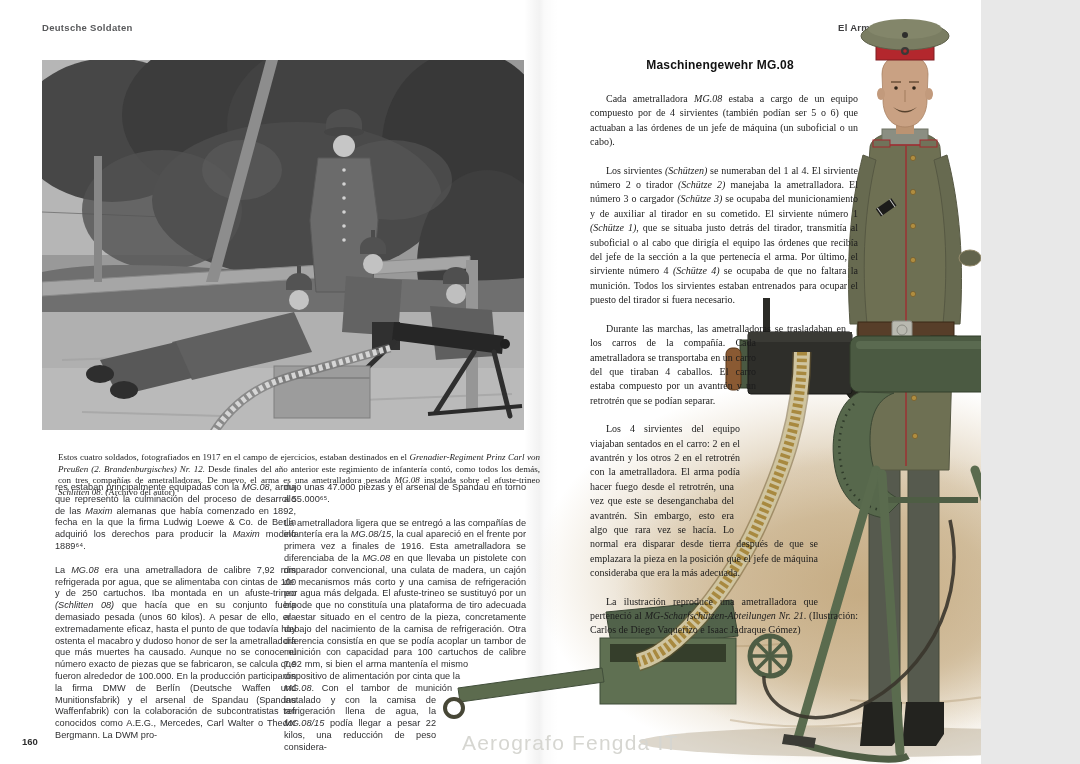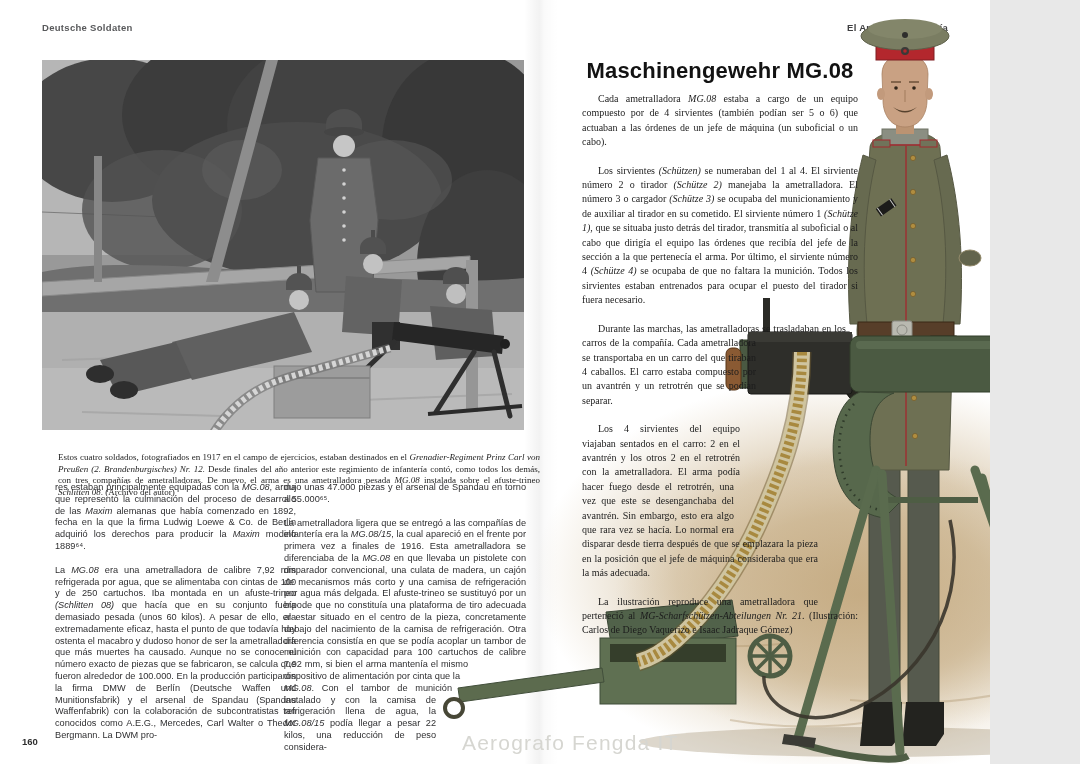--- a/index.html
+++ b/index.html
@@ -1,40 +1,40 @@
 <!DOCTYPE html>
 <html><head>
 <meta charset="utf-8">
 <style>
   html,body{margin:0;padding:0;background:#e8e8e8;}
   .spread{position:relative;width:981px;height:764px;background:#ffffff;overflow:hidden;
-          font-family:"Liberation Sans",sans-serif;padding-left:9px;}
+          font-family:"Liberation Sans",sans-serif;}
   .gutter{position:absolute;left:524px;top:0;width:34px;height:764px;
           background:linear-gradient(90deg,rgba(0,0,0,0) 0%,rgba(0,0,0,.05) 45%,rgba(0,0,0,.02) 60%,rgba(0,0,0,0) 100%);}
   .runhead{position:absolute;top:22px;font-size:9.5px;font-weight:bold;color:#58595b;letter-spacing:.3px;}
   .runhead.left{left:42px;}
   .runhead.right{right:42px;color:#3f3f41;}
   .pagenum{position:absolute;font-size:9.5px;font-weight:bold;color:#2e2e2e;}
   .pagenum.left{left:22px;top:736px;text-align:right;}
   .pagenum.right{left:1040px;top:741px;}
   .photo{position:absolute;left:42px;top:60px;width:482px;height:370px;display:block;}
   .caption{position:absolute;left:42px;top:436px;width:482px;margin:16px;
            font-family:"Liberation Serif",serif;font-size:9px;line-height:11.6px;
            text-align:justify;color:#1d1d1d;}
   .col{position:absolute;top:482px;font-size:9.2px;line-height:11.8px;text-align:justify;color:#2f2f31;}
   .col p{margin:0 0 12px 0;}
   .col1{left:42px;width:241px;margin-left:13px;}
   .col2{left:284px;width:242px;}
   .sp{float:right;clear:right;}
   .rtitle{position:absolute;left:560px;top:58px;width:320px;margin:0;text-align:center;
-          font-size:22px;font-weight:bold;color:#121212;letter-spacing:.2px;}
+          font-size:12px;font-weight:bold;color:#121212;letter-spacing:.2px;}
   .rbody{position:absolute;left:582px;top:92px;width:276px;z-index:3;
          font-family:"Liberation Serif",serif;font-size:10px;line-height:14.4px;
          text-align:justify;color:#1c1c1c;}
-  .rbody p{margin:0 0 14px 0;text-indent:16px;}
+  .rbody p{margin:0 0 14px 8px;text-indent:16px;}
   .illustration{position:absolute;left:430px;top:0;width:660px;height:764px;z-index:1;}
   .watermark{position:absolute;left:462px;top:731px;z-index:4;font-size:21px;color:#d6d6d1;
              letter-spacing:1.2px;}
   i{font-style:italic;}
 </style>
 </head>
 <body>
 
 <div class="spread">
 

